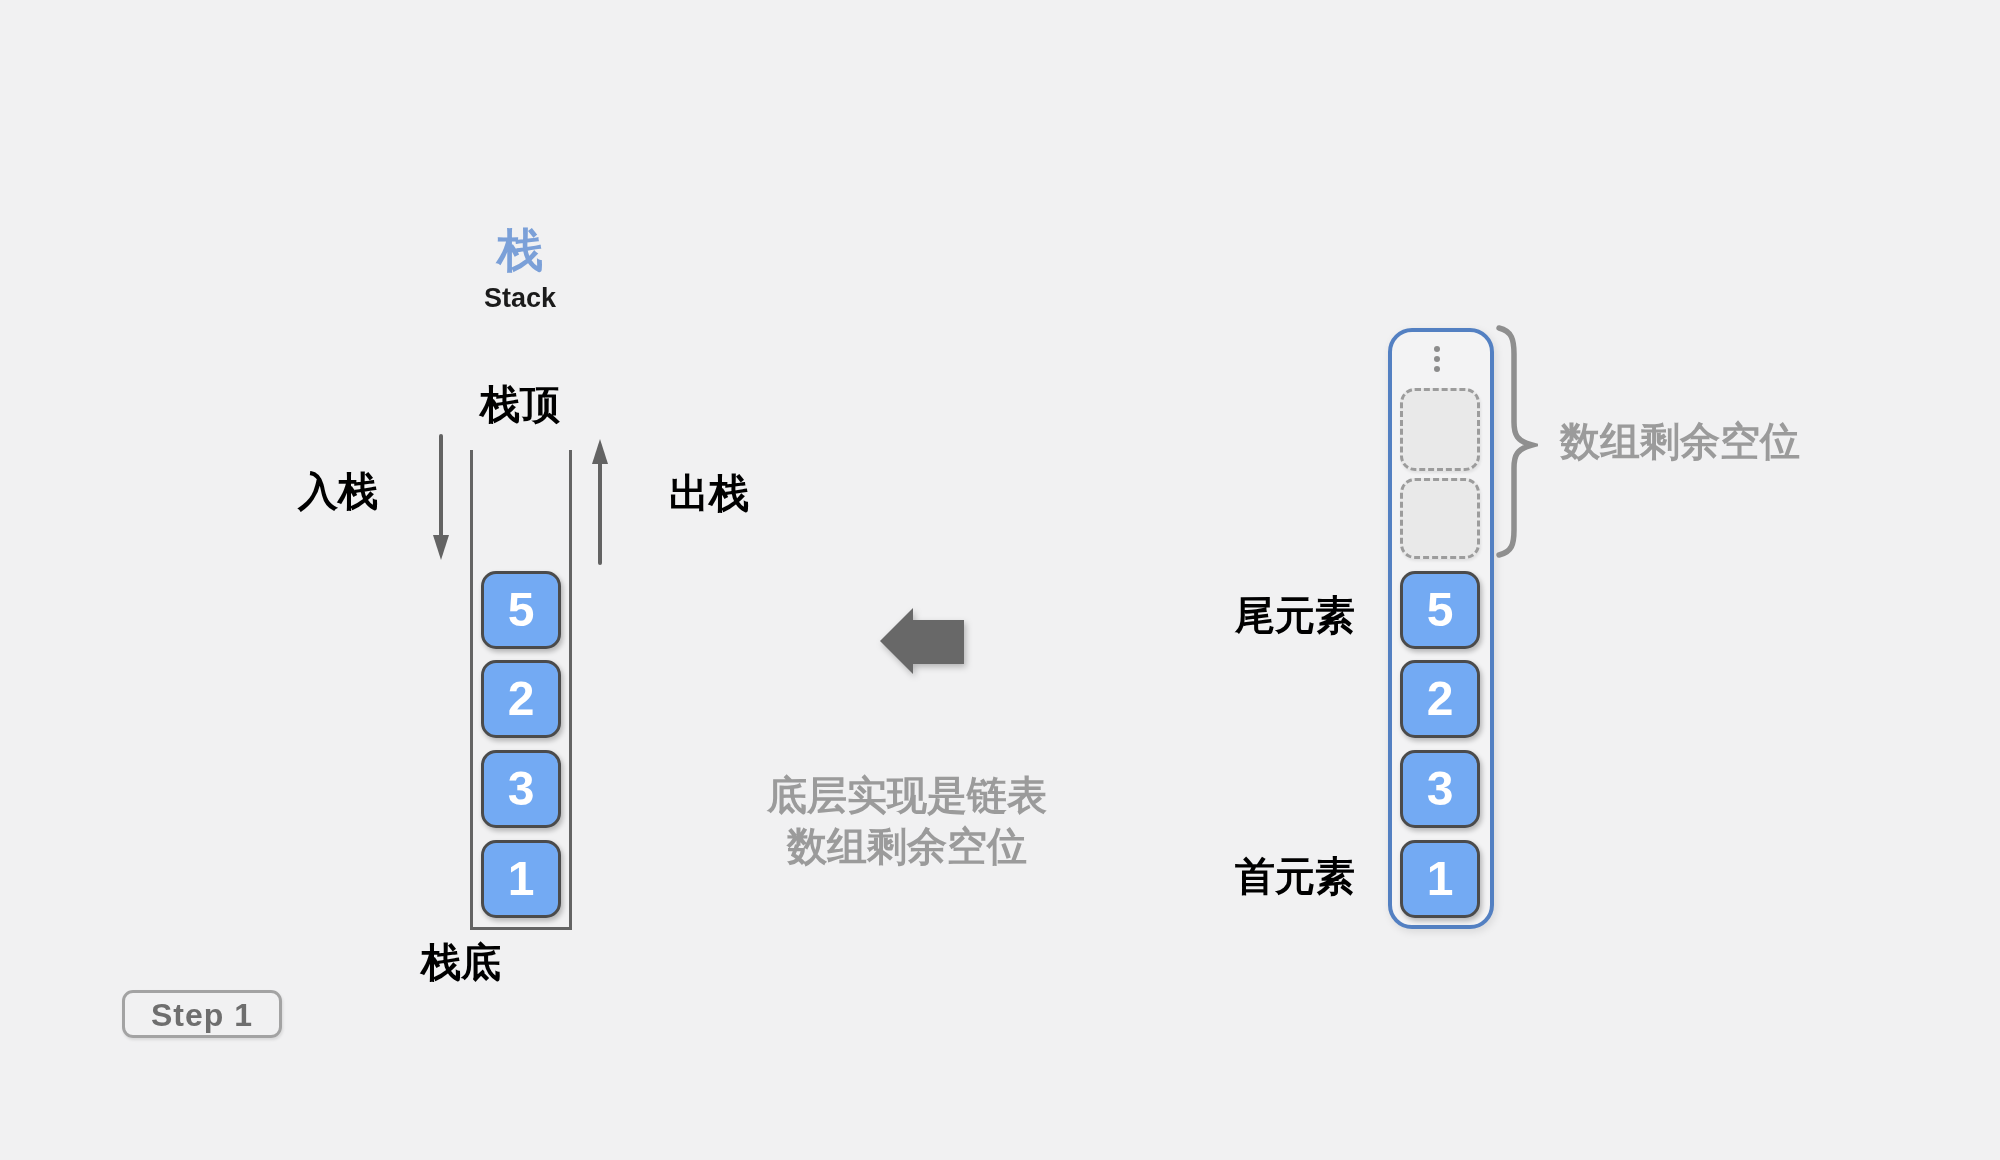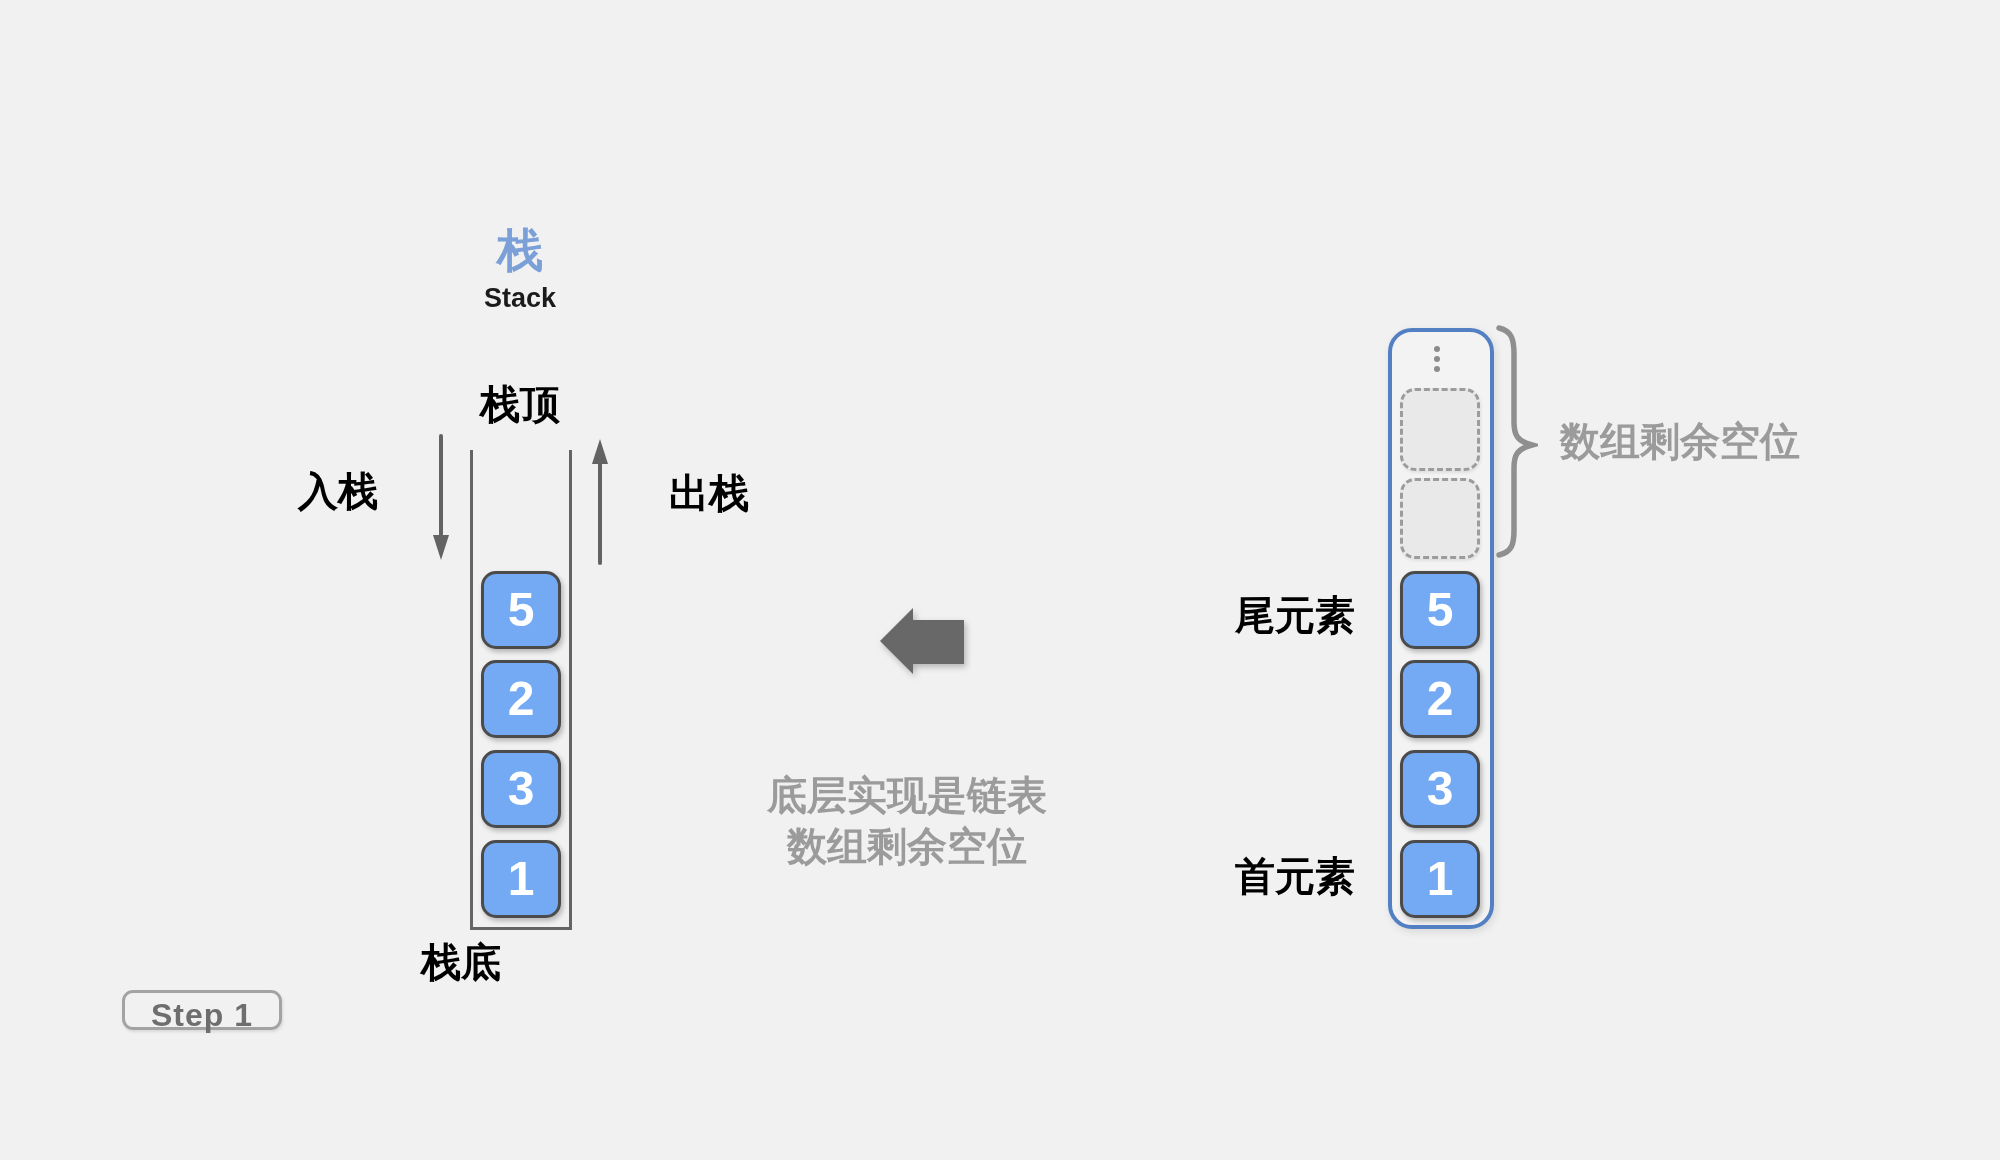--- a/index.html
+++ b/index.html
@@ -95,21 +95,21 @@
   }
   .slot-a { top: 388px; height: 83px; }
   .slot-b { top: 478px; height: 81px; }
 
   .tail-label { left: 1135px; top: 586px; width: 220px; text-align: right; margin-top: 8px; }
   .head-label { left: 1135px; top: 855px; width: 220px; text-align: right; }
   .free-label { left: 1560px; top: 420px; }
 
   
   .step-badge {
-    left: 122px; top: 990px; width: 160px; height: 40px;
+    left: 122px; top: 990px; width: 160px; height: 48px;
     border: 3px solid #a3a3a3;
     border-radius: 11px;
     box-shadow: 1px 2px 3px rgba(0,0,0,0.10);
     color: #6e6e6e;
     font-size: 32px; font-weight: bold;
     line-height: 44px; text-align: center;
     letter-spacing: 1px;
     background: transparent;
   }
 

